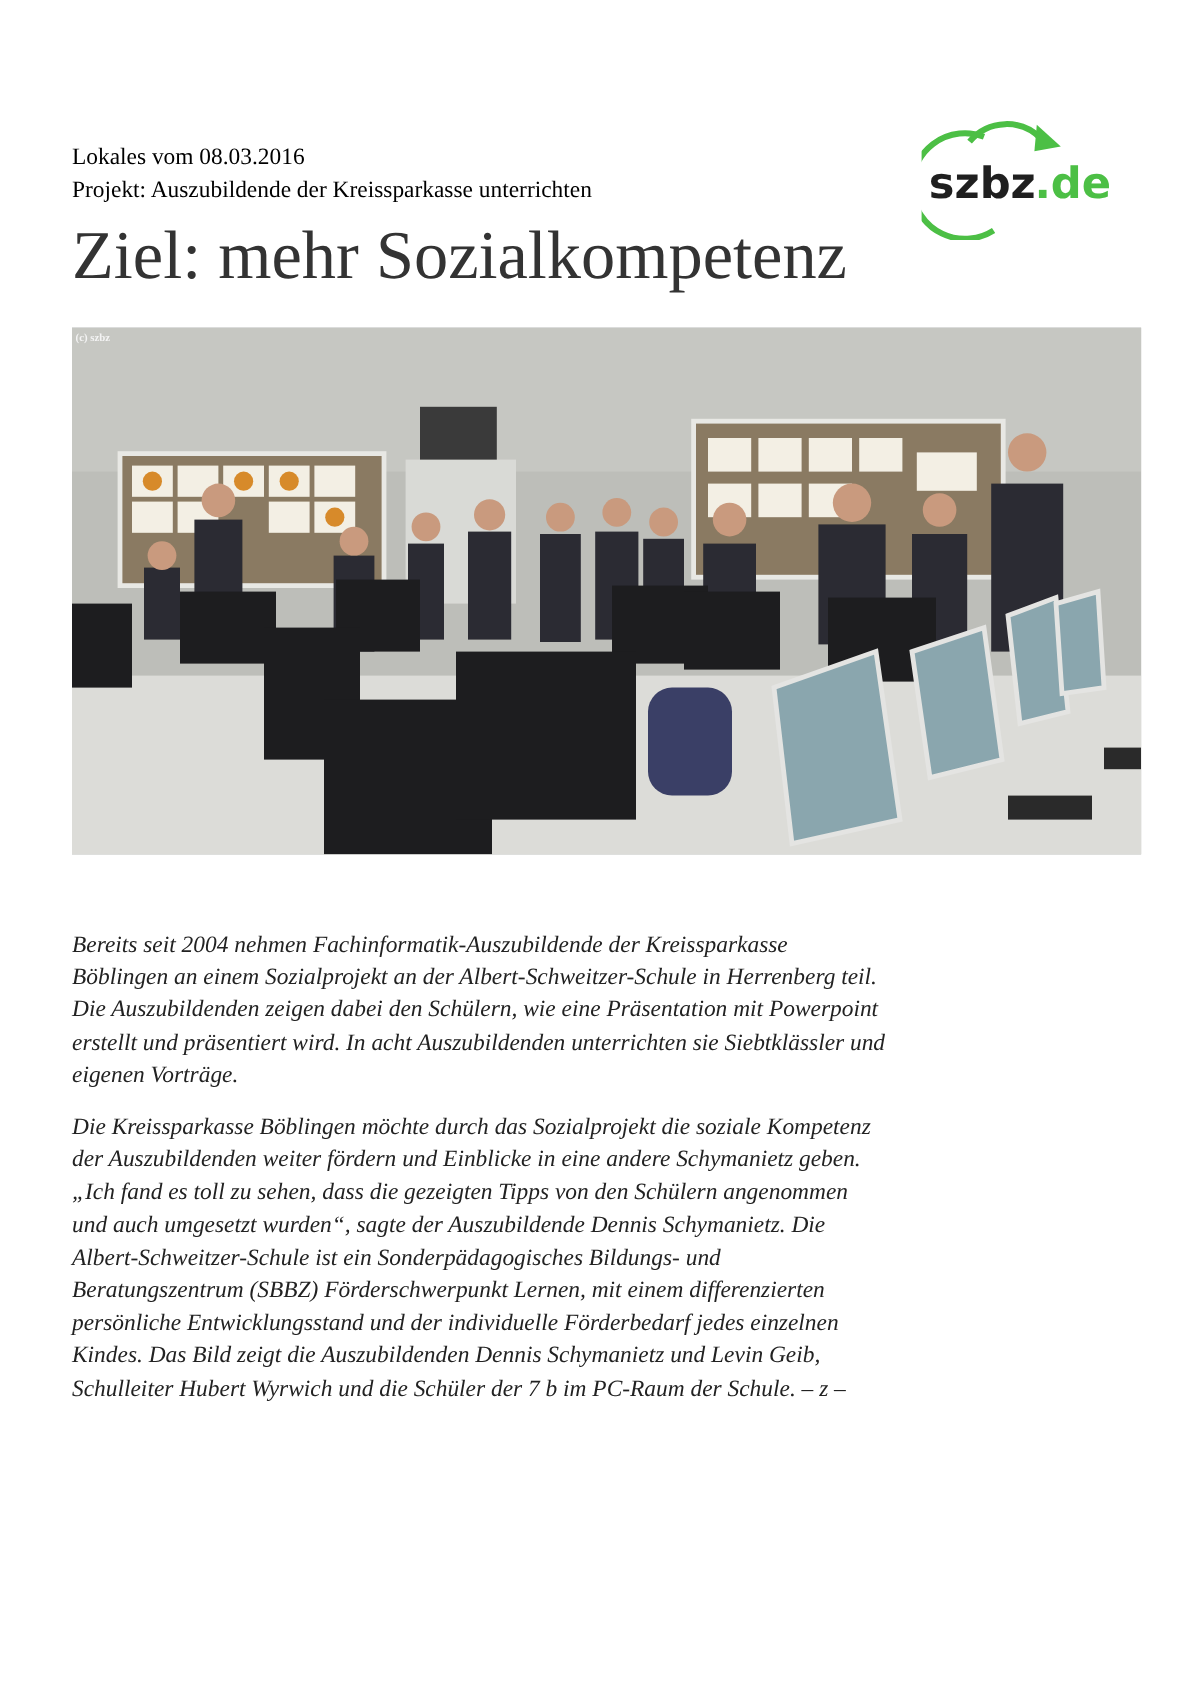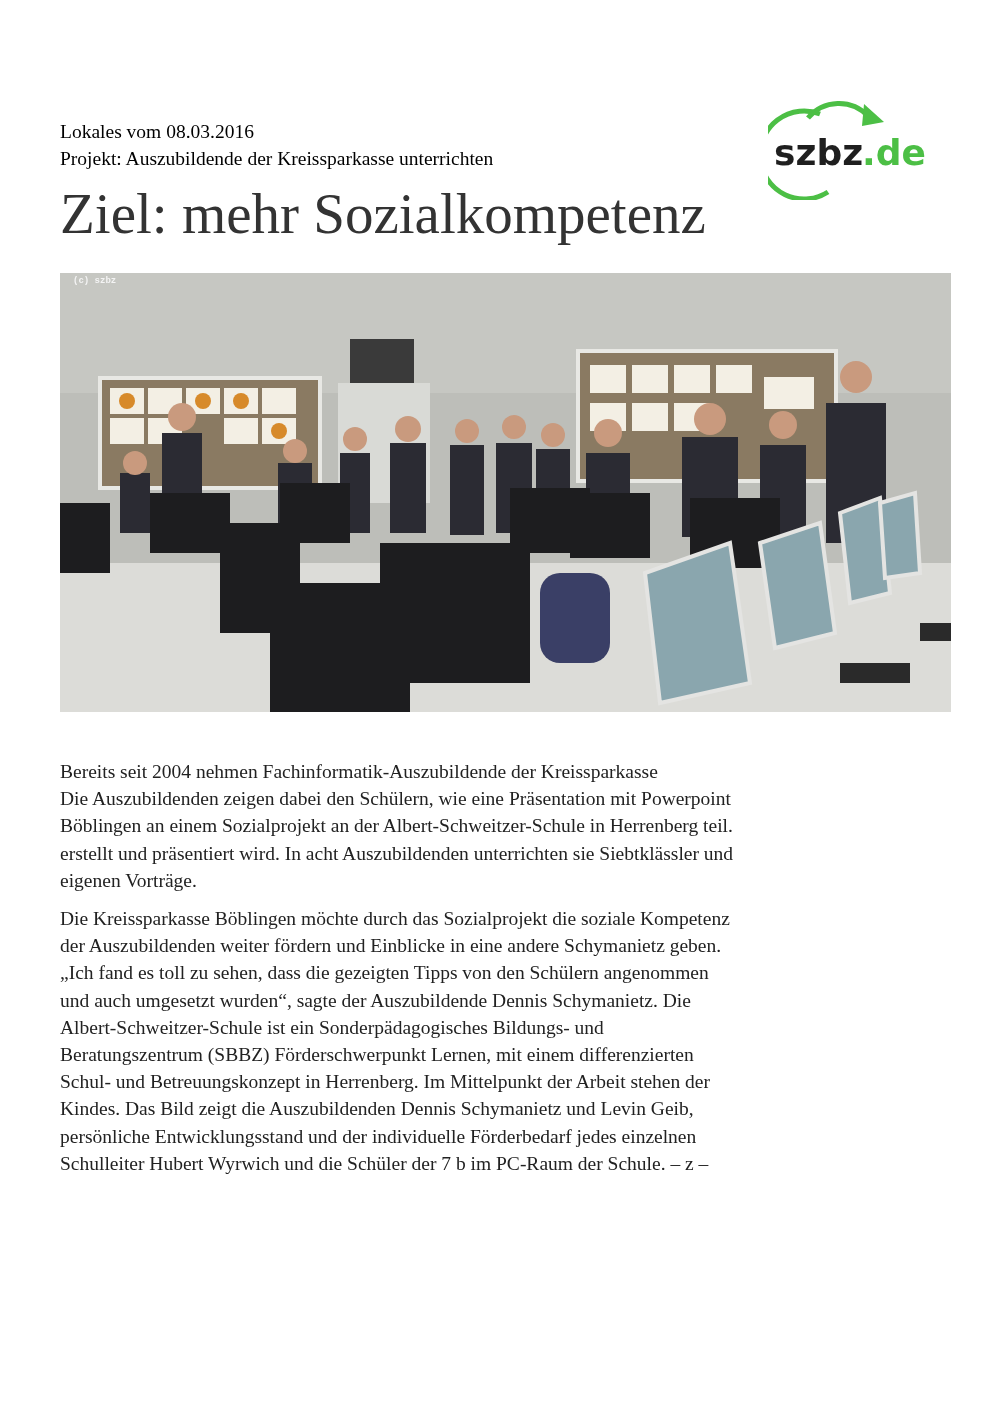--- a/index.html
+++ b/index.html
@@ -3,23 +3,23 @@
 <meta charset="utf-8">
 <style>
   html, body { margin: 0; padding: 0; background: #ffffff; }
   body { width: 1000px; height: 1415px; position: relative; overflow: hidden;
          font-family: "Liberation Serif", "DejaVu Serif", serif; color: #1e1e1e; }
   .meta { position: absolute; left: 60px; top: 118px; font-size: 19.5px; line-height: 27px; color: #000000; }
   .headline { position: absolute; left: 60px; top: 186px; font-size: 57px; line-height: 56px; color: #333333; margin: 0; font-weight: normal; }
   .logo { position: absolute; left: 768px; top: 100px; width: 180px; height: 100px; }
   .photo { position: absolute; left: 60px; top: 273px; width: 891px; height: 439px; overflow: hidden; background: #b9bab6; }
   .photo svg { display: block; }
-  .credit { position: absolute; left: 13px; top: 3px; font-family: Liberation Mono, monospace; font-size: 9px; font-weight: bold; color: #f4f4f4; }
+  .credit { position: absolute; left: 3px; top: 3px; font-family: Liberation Serif, serif; font-size: 9px; font-weight: bold; color: #f4f4f4; }
   .article { position: absolute; left: 60px; top: 758px; width: 860px; font-size: 19.5px; line-height: 27.2px; color: #222; }
-  .article p { margin: 0 0 11px 0; }
+  .article p { margin: 16px 0 11px 0; font-style: italic; }
   .line { display: block; white-space: nowrap; }
 </style>
 </head>
 <body>
 
 <div class="meta">
   <div>Lokales vom 08.03.2016</div>
   <div>Projekt: Auszubildende der Kreissparkasse unterrichten</div>
 </div>
 
@@ -133,30 +133,29 @@
     </g>
 
     <rect x="480" y="300" width="70" height="90" rx="20" fill="#3a3f66"></rect>
   </svg>
   <span class="credit">(c) szbz</span>
 </div>
 
 <div class="article">
   <p>
     <span class="line">Bereits seit 2004 nehmen Fachinformatik-Auszubildende der Kreissparkasse</span>
+    <span class="line">Böblingen an einem Sozialprojekt an der Albert-Schweitzer-Schule in Herrenberg teil.</span>
     <span class="line">Die Auszubildenden zeigen dabei den Schülern, wie eine Präsentation mit Powerpoint</span>
-    <span class="line">Böblingen an einem Sozialprojekt an der Albert-Schweitzer-Schule in Herrenberg teil.</span>
     <span class="line">erstellt und präsentiert wird. In acht Auszubildenden unterrichten sie Siebtklässler und</span>
     <span class="line">eigenen Vorträge.</span>
   </p>
   <p>
     <span class="line">Die Kreissparkasse Böblingen möchte durch das Sozialprojekt die soziale Kompetenz</span>
     <span class="line">der Auszubildenden weiter fördern und Einblicke in eine andere Schymanietz geben.</span>
     <span class="line">„Ich fand es toll zu sehen, dass die gezeigten Tipps von den Schülern angenommen</span>
     <span class="line">und auch umgesetzt wurden“, sagte der Auszubildende Dennis Schymanietz. Die</span>
     <span class="line">Albert-Schweitzer-Schule ist ein Sonderpädagogisches Bildungs- und</span>
     <span class="line">Beratungszentrum (SBBZ) Förderschwerpunkt Lernen, mit einem differenzierten</span>
-    <span class="line">Schul- und Betreuungskonzept in Herrenberg. Im Mittelpunkt der Arbeit stehen der</span>
+    <span class="line">persönliche Entwicklungsstand und der individuelle Förderbedarf jedes einzelnen</span>
     <span class="line">Kindes. Das Bild zeigt die Auszubildenden Dennis Schymanietz und Levin Geib,</span>
-    <span class="line">persönliche Entwicklungsstand und der individuelle Förderbedarf jedes einzelnen</span>
     <span class="line">Schulleiter Hubert Wyrwich und die Schüler der 7  b im PC-Raum der Schule. –  z  –</span>
   </p>
 </div>
 
 </body></html>

